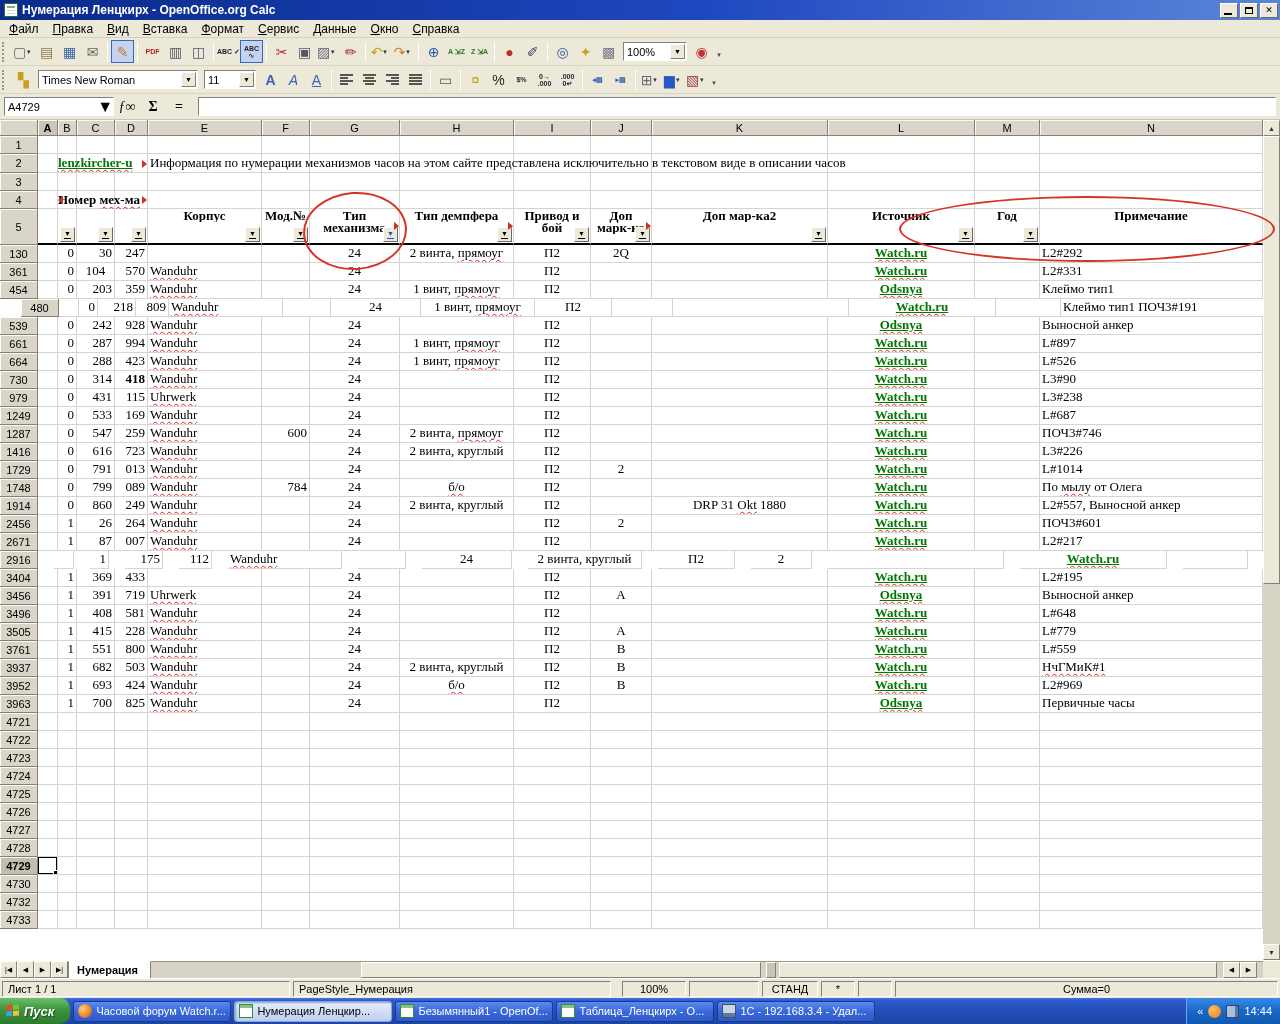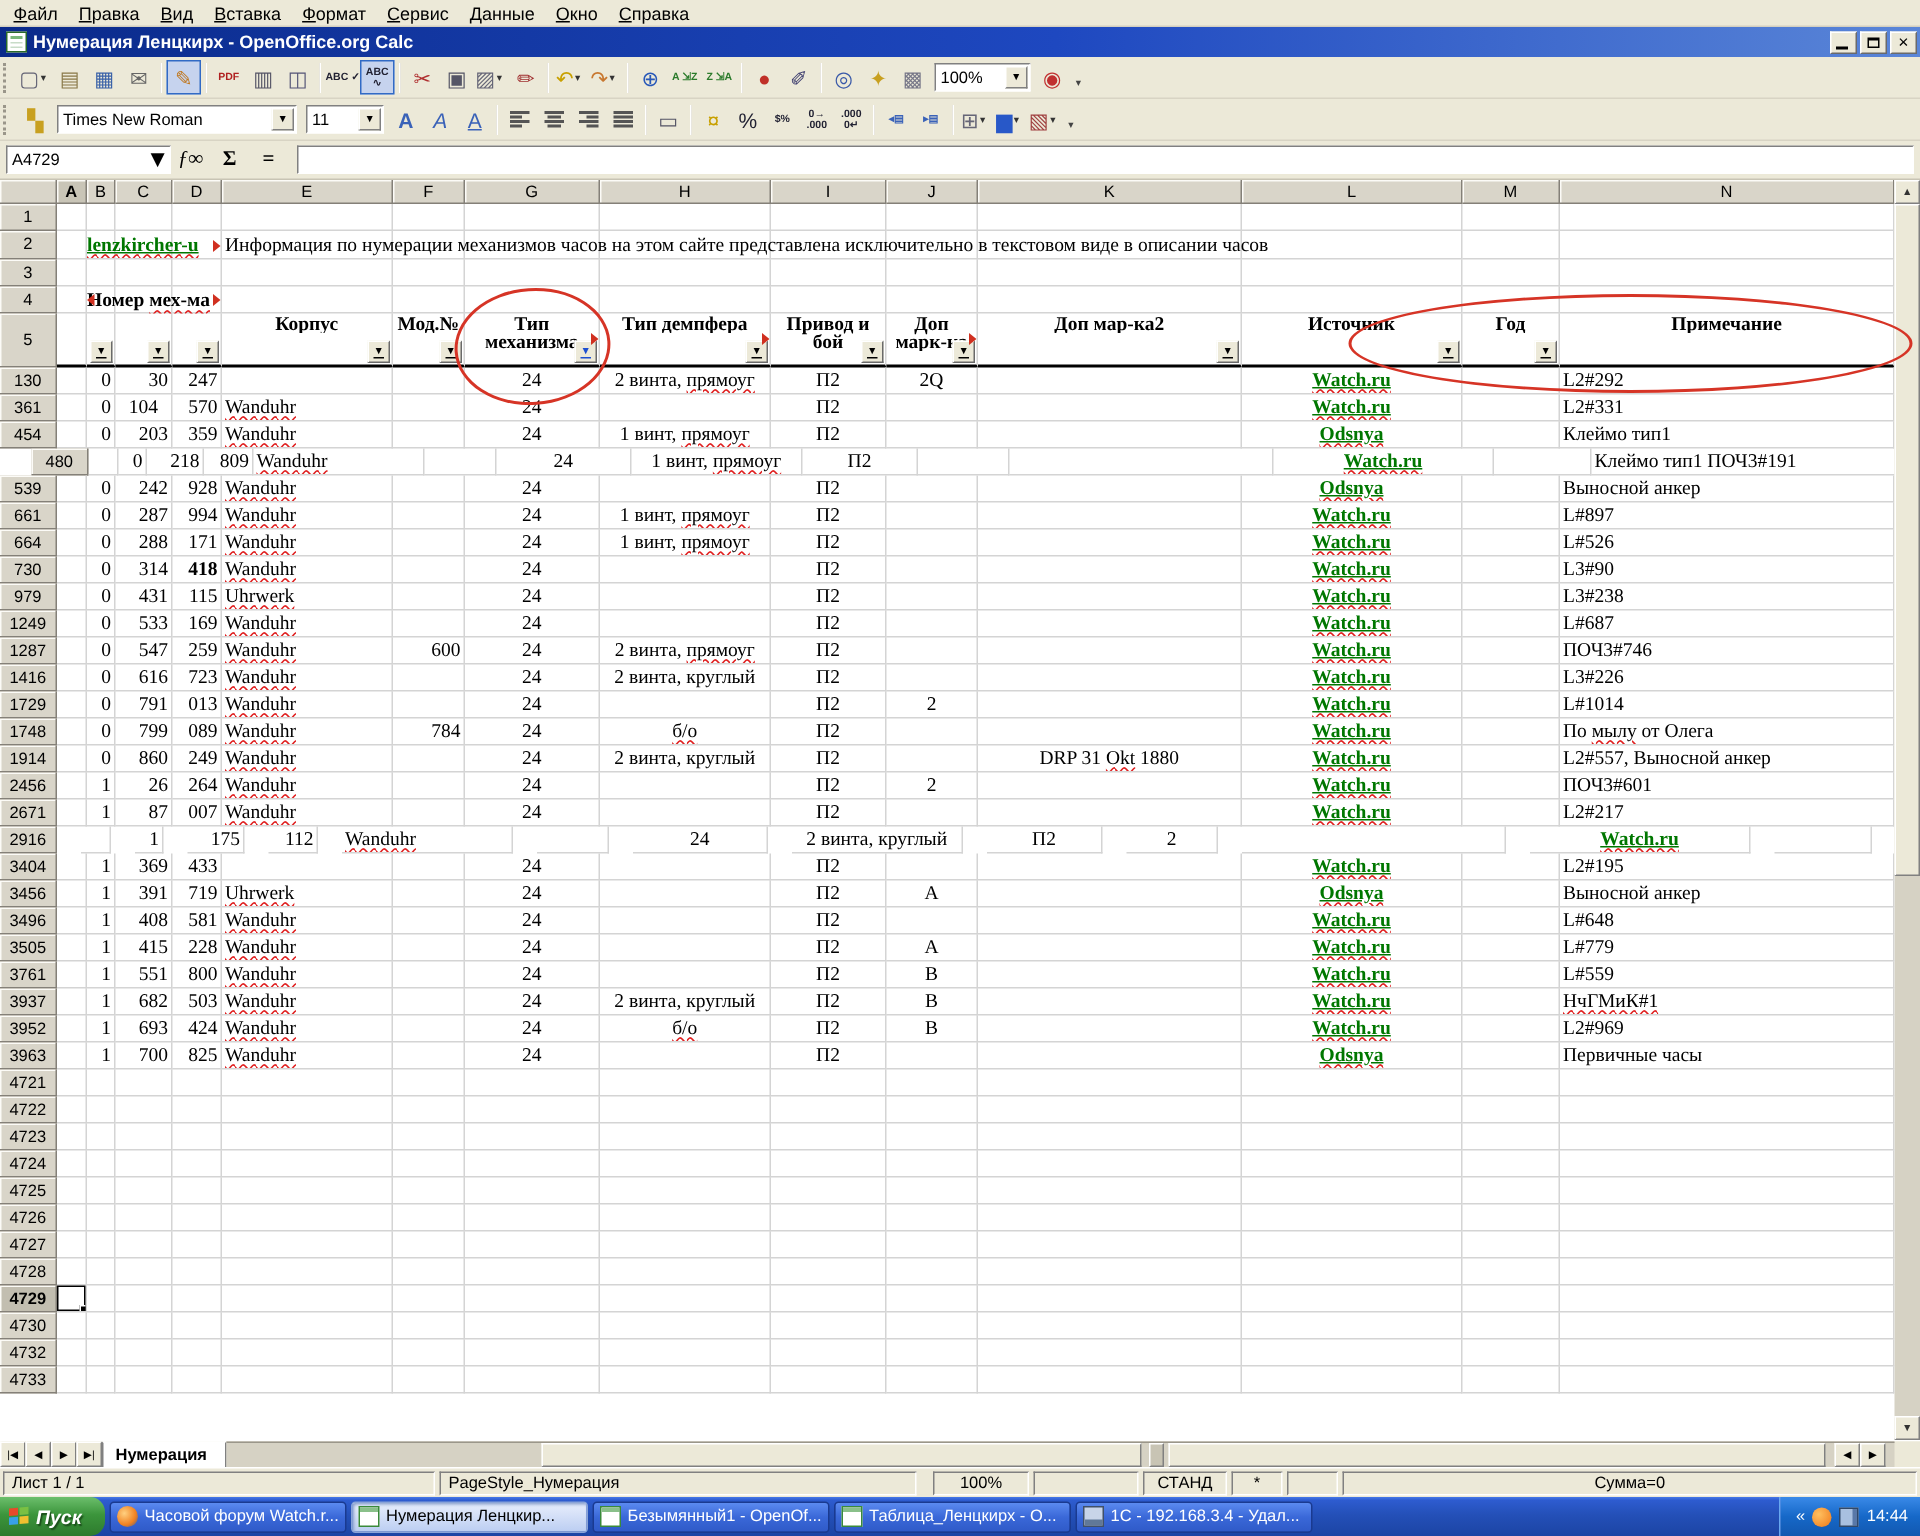--- a/index.html
+++ b/index.html
@@ -111,43 +111,43 @@
   #tray .chev { font-size:11px; color:#fff; }
   .ic-oo { width:13px; height:13px; border-radius:50%; background:radial-gradient(circle at 35% 35%,#ffc060,#f07818); }
   .ic-net { width:13px; height:13px; background:#a8c0e0; border:1px solid #304868; box-shadow:inset -3px 0 0 #5878a8; }
   #clock { font-size:11px; color:#fff; }
 </style>
 </head>
 <body>
 
 <div id="app">
 
+  <div id="titlebar">
+    <div id="title-icon"></div>
+    <div id="title-text">Нумерация Ленцкирх - OpenOffice.org Calc</div>
+    <div class="wbtn">
+        <span class="min"></span>
+      </div>
+    <div class="wbtn">
+        <span class="res"></span>
+      </div>
+    <div class="wbtn">✕</div>
+  </div>
+
   <div id="menubar">
       <span class="mi"><u>Ф</u>айл</span>
       <span class="mi"><u>П</u>равка</span>
       <span class="mi"><u>В</u>ид</span>
       <span class="mi"><u>В</u>ставка</span>
       <span class="mi"><u>Ф</u>ормат</span>
       <span class="mi"><u>С</u>ервис</span>
       <span class="mi"><u>Д</u>анные</span>
       <span class="mi"><u>О</u>кно</span>
       <span class="mi"><u>С</u>правка</span>
     </div>
-
-  <div id="titlebar">
-    <div id="title-icon"></div>
-    <div id="title-text">Нумерация Ленцкирх - OpenOffice.org Calc</div>
-    <div class="wbtn">
-        <span class="min"></span>
-      </div>
-    <div class="wbtn">
-        <span class="res"></span>
-      </div>
-    <div class="wbtn">✕</div>
-  </div>
 
   <div class="toolbar" id="toolbar-standard">
     <div class="grip"></div>
   <div class="tbtn" style="color: rgb(102, 102, 119);">
         <span style="color: rgb(102, 102, 119);">▢</span>
         <span class="dd">▾</span>
       </div>
       <div class="tbtn" style="color: rgb(138, 122, 74);">
         <span style="color: rgb(138, 122, 74);">▤</span>
       </div>
@@ -636,21 +636,21 @@
             <div class="cell al-c" style="width: 176px; height: 18px;"></div>
             <div class="cell al-c" style="width: 147px; height: 18px;"><span class="lnk"><span class="mis">Watch.ru</span></span></div>
             <div class="cell al-c" style="width: 65px; height: 18px;"></div>
             <div class="cell al-l" style="width: 223px; height: 18px;">L#897</div>
           </div>
           <div class="row" style="height: 18px; position: relative;">
             <div class="hdr3d rh">664</div>
             <div class="cell al-l" style="width: 20px; height: 18px;"></div>
             <div class="cell al-r" style="width: 19px; height: 18px;">0</div>
             <div class="cell al-r" style="width: 38px; height: 18px;">288</div>
-            <div class="cell al-r" style="width: 33px; height: 18px;">171</div>
+            <div class="cell al-r" style="width: 33px; height: 18px;">423</div>
             <div class="cell al-l" style="width: 114px; height: 18px;"><span class="mis">Wanduhr</span></div>
             <div class="cell al-r" style="width: 48px; height: 18px;"></div>
             <div class="cell al-c" style="width: 90px; height: 18px;">24</div>
             <div class="cell al-c" style="width: 114px; height: 18px;">1 винт, <span class="mis">прямоуг</span></div>
             <div class="cell al-c" style="width: 77px; height: 18px;">П2</div>
             <div class="cell al-c" style="width: 61px; height: 18px;"></div>
             <div class="cell al-c" style="width: 176px; height: 18px;"></div>
             <div class="cell al-c" style="width: 147px; height: 18px;"><span class="lnk"><span class="mis">Watch.ru</span></span></div>
             <div class="cell al-c" style="width: 65px; height: 18px;"></div>
             <div class="cell al-l" style="width: 223px; height: 18px;">L#526</div>

